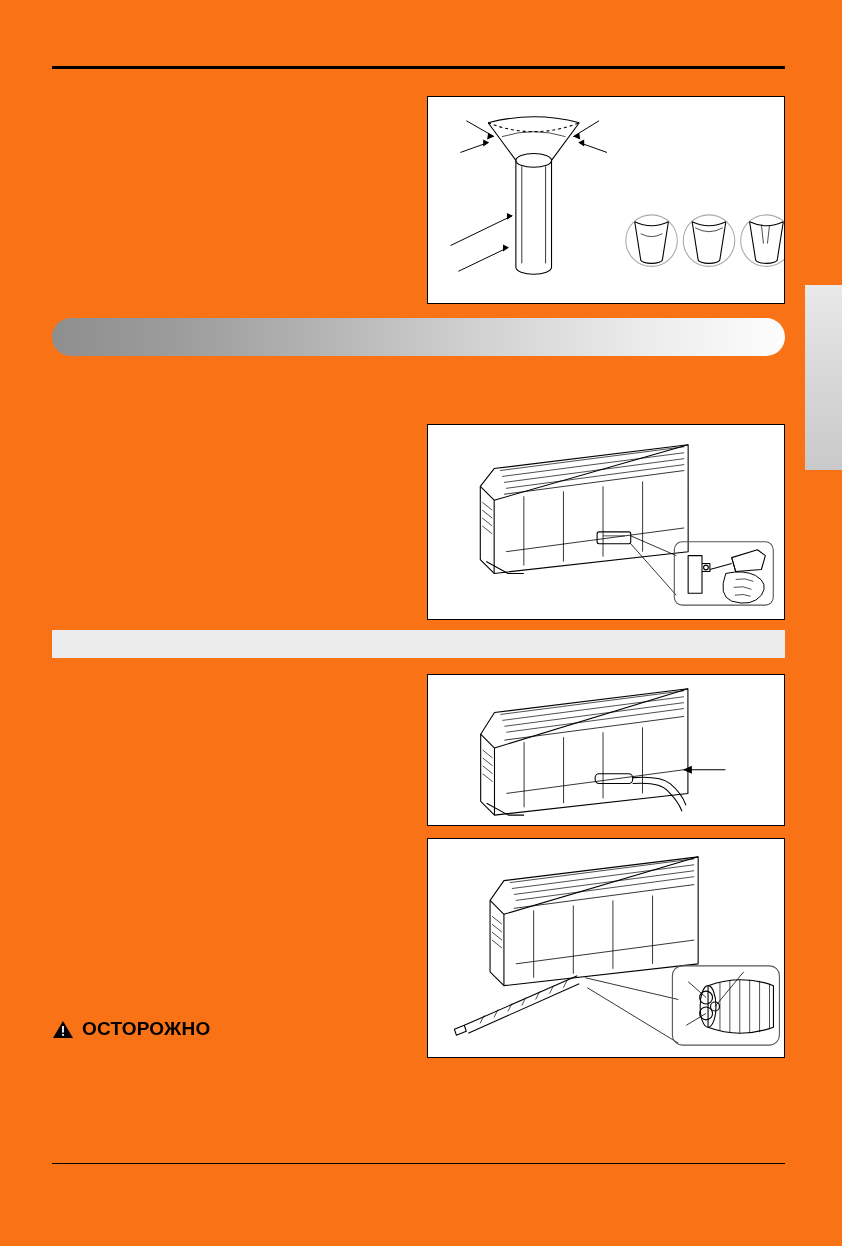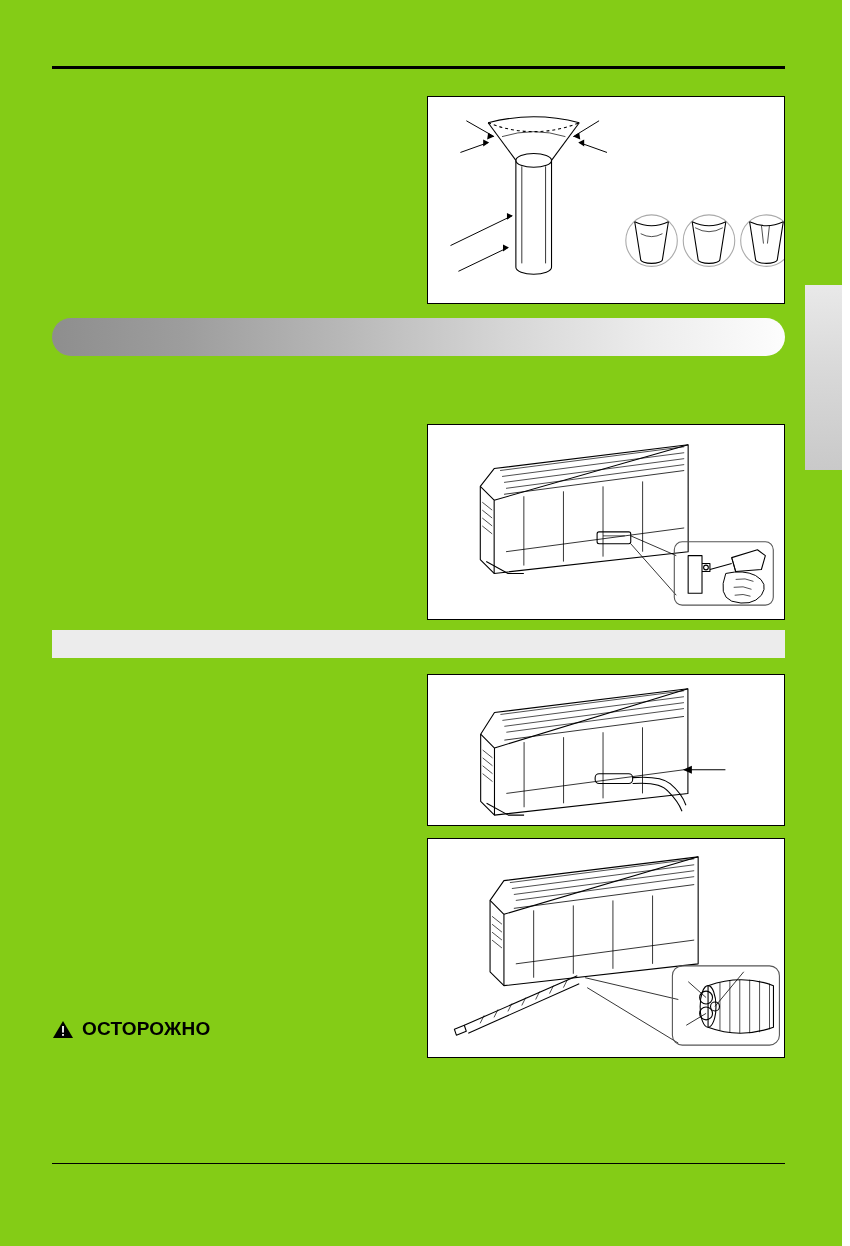--- a/index.html
+++ b/index.html
@@ -7,21 +7,21 @@
     padding: 0;
     background: #ffffff;
   }
   body {
     font-family: "Liberation Sans", sans-serif;
   }
   .page {
     position: relative;
     width: 842px;
     height: 1246px;
-    background: #84cc16;
+    background: #f97316;
     overflow: hidden;
   }
 
   
   .rule-top {
     position: absolute;
     left: 52px;
     top: 66px;
     width: 733px;
     height: 3px;

